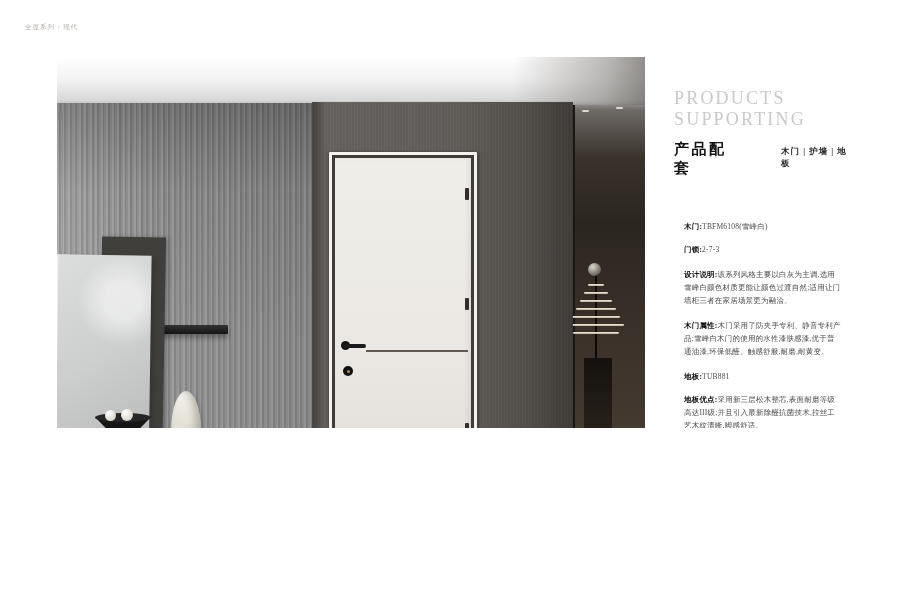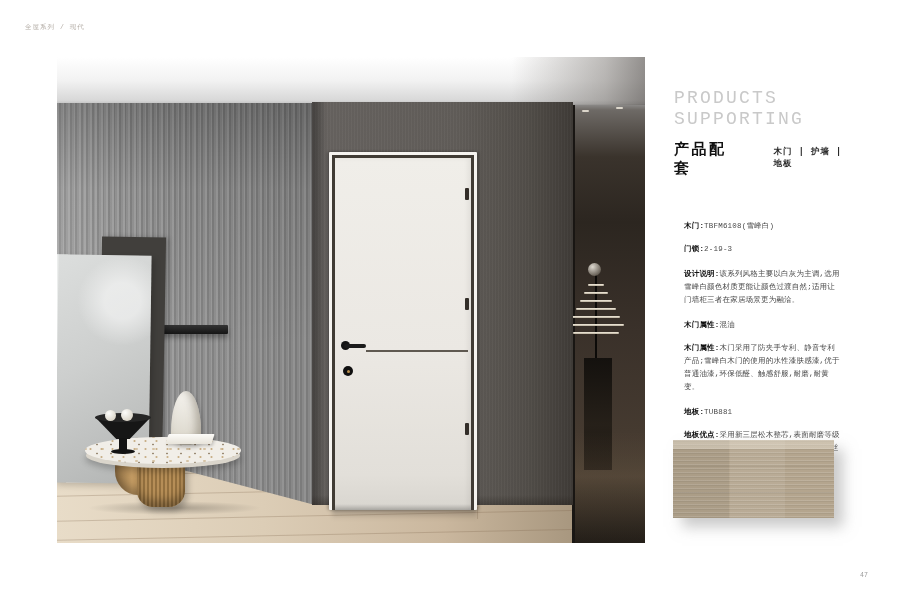--- a/index.html
+++ b/index.html
@@ -1,17 +1,17 @@
 <!DOCTYPE html>
 <html><head>
 <meta charset="utf-8">
 <style>
   html,body{margin:0;padding:0;background:#ffffff;}
-  .page{position:relative;width:900px;height:600px;background:#ffffff;overflow:hidden;
-        font-family:Liberation Mono, monospace;}
+  .page{position:relative;width:900px;height:428px;background:#ffffff;overflow:hidden;
+        font-family:Liberation Serif, serif;}
 
   
   .breadcrumb{position:absolute;left:25px;top:23px;font-size:6.5px;letter-spacing:1px;color:#b3aca5;}
   .page-number{position:absolute;left:860px;top:572px;font-size:6.5px;color:#9a9a9a;}
 
   
   .photo{position:absolute;left:57px;top:57px;width:588px;height:486px;overflow:hidden;background:#6a6660;}
   .photo *{position:absolute;}
 
   .floor{left:0;top:376px;width:516px;height:110px;
@@ -230,27 +230,26 @@
       <div>SUPPORTING</div>
     </div>
     <div class="title-row">
       <span class="title">产品配套</span>
       <span class="subtitle">木门 | 护墙 | 地板</span>
     </div>
 
     <div class="sections">
       <div class="sec sec-door">
         <p class="item"><span class="lbl">木门:</span><span>TBFM6108(雪峰白)</span></p>
-        <p class="item"><span class="lbl">门锁:</span><span>2-19-3</span></p>
+        <p class="item"><span class="lbl">门锁:</span><span>2-7-3</span></p>
       </div>
       <div class="sec">
         <p class="item"><span class="lbl">设计说明:</span><span>该系列风格主要以白灰为主调,选用雪峰白颜色材质更能让颜色过渡自然;适用让门墙柜三者在家居场景更为融洽。</span></p>
       </div>
       <div class="sec">
-        <p class="item"><span class="lbl">木门属性:</span><span>混油</span></p>
         <p class="item"><span class="lbl">木门属性:</span><span>木门采用了防夹手专利、静音专利产品;雪峰白木门的使用的水性漆肤感漆,优于普通油漆,环保低醛、触感舒服,耐磨,耐黄变。</span></p>
       </div>
       <div class="sec">
         <p class="item"><span class="lbl">地板:</span><span>TUB881</span></p>
         <p class="item"><span class="lbl">地板优点:</span><span>采用新三层松木整芯,表面耐磨等级高达III级;并且引入最新除醛抗菌技术,拉丝工艺木纹清晰,脚感舒适。</span></p>
       </div>
     </div>
   </div>
 
   <div class="swatch"></div>

